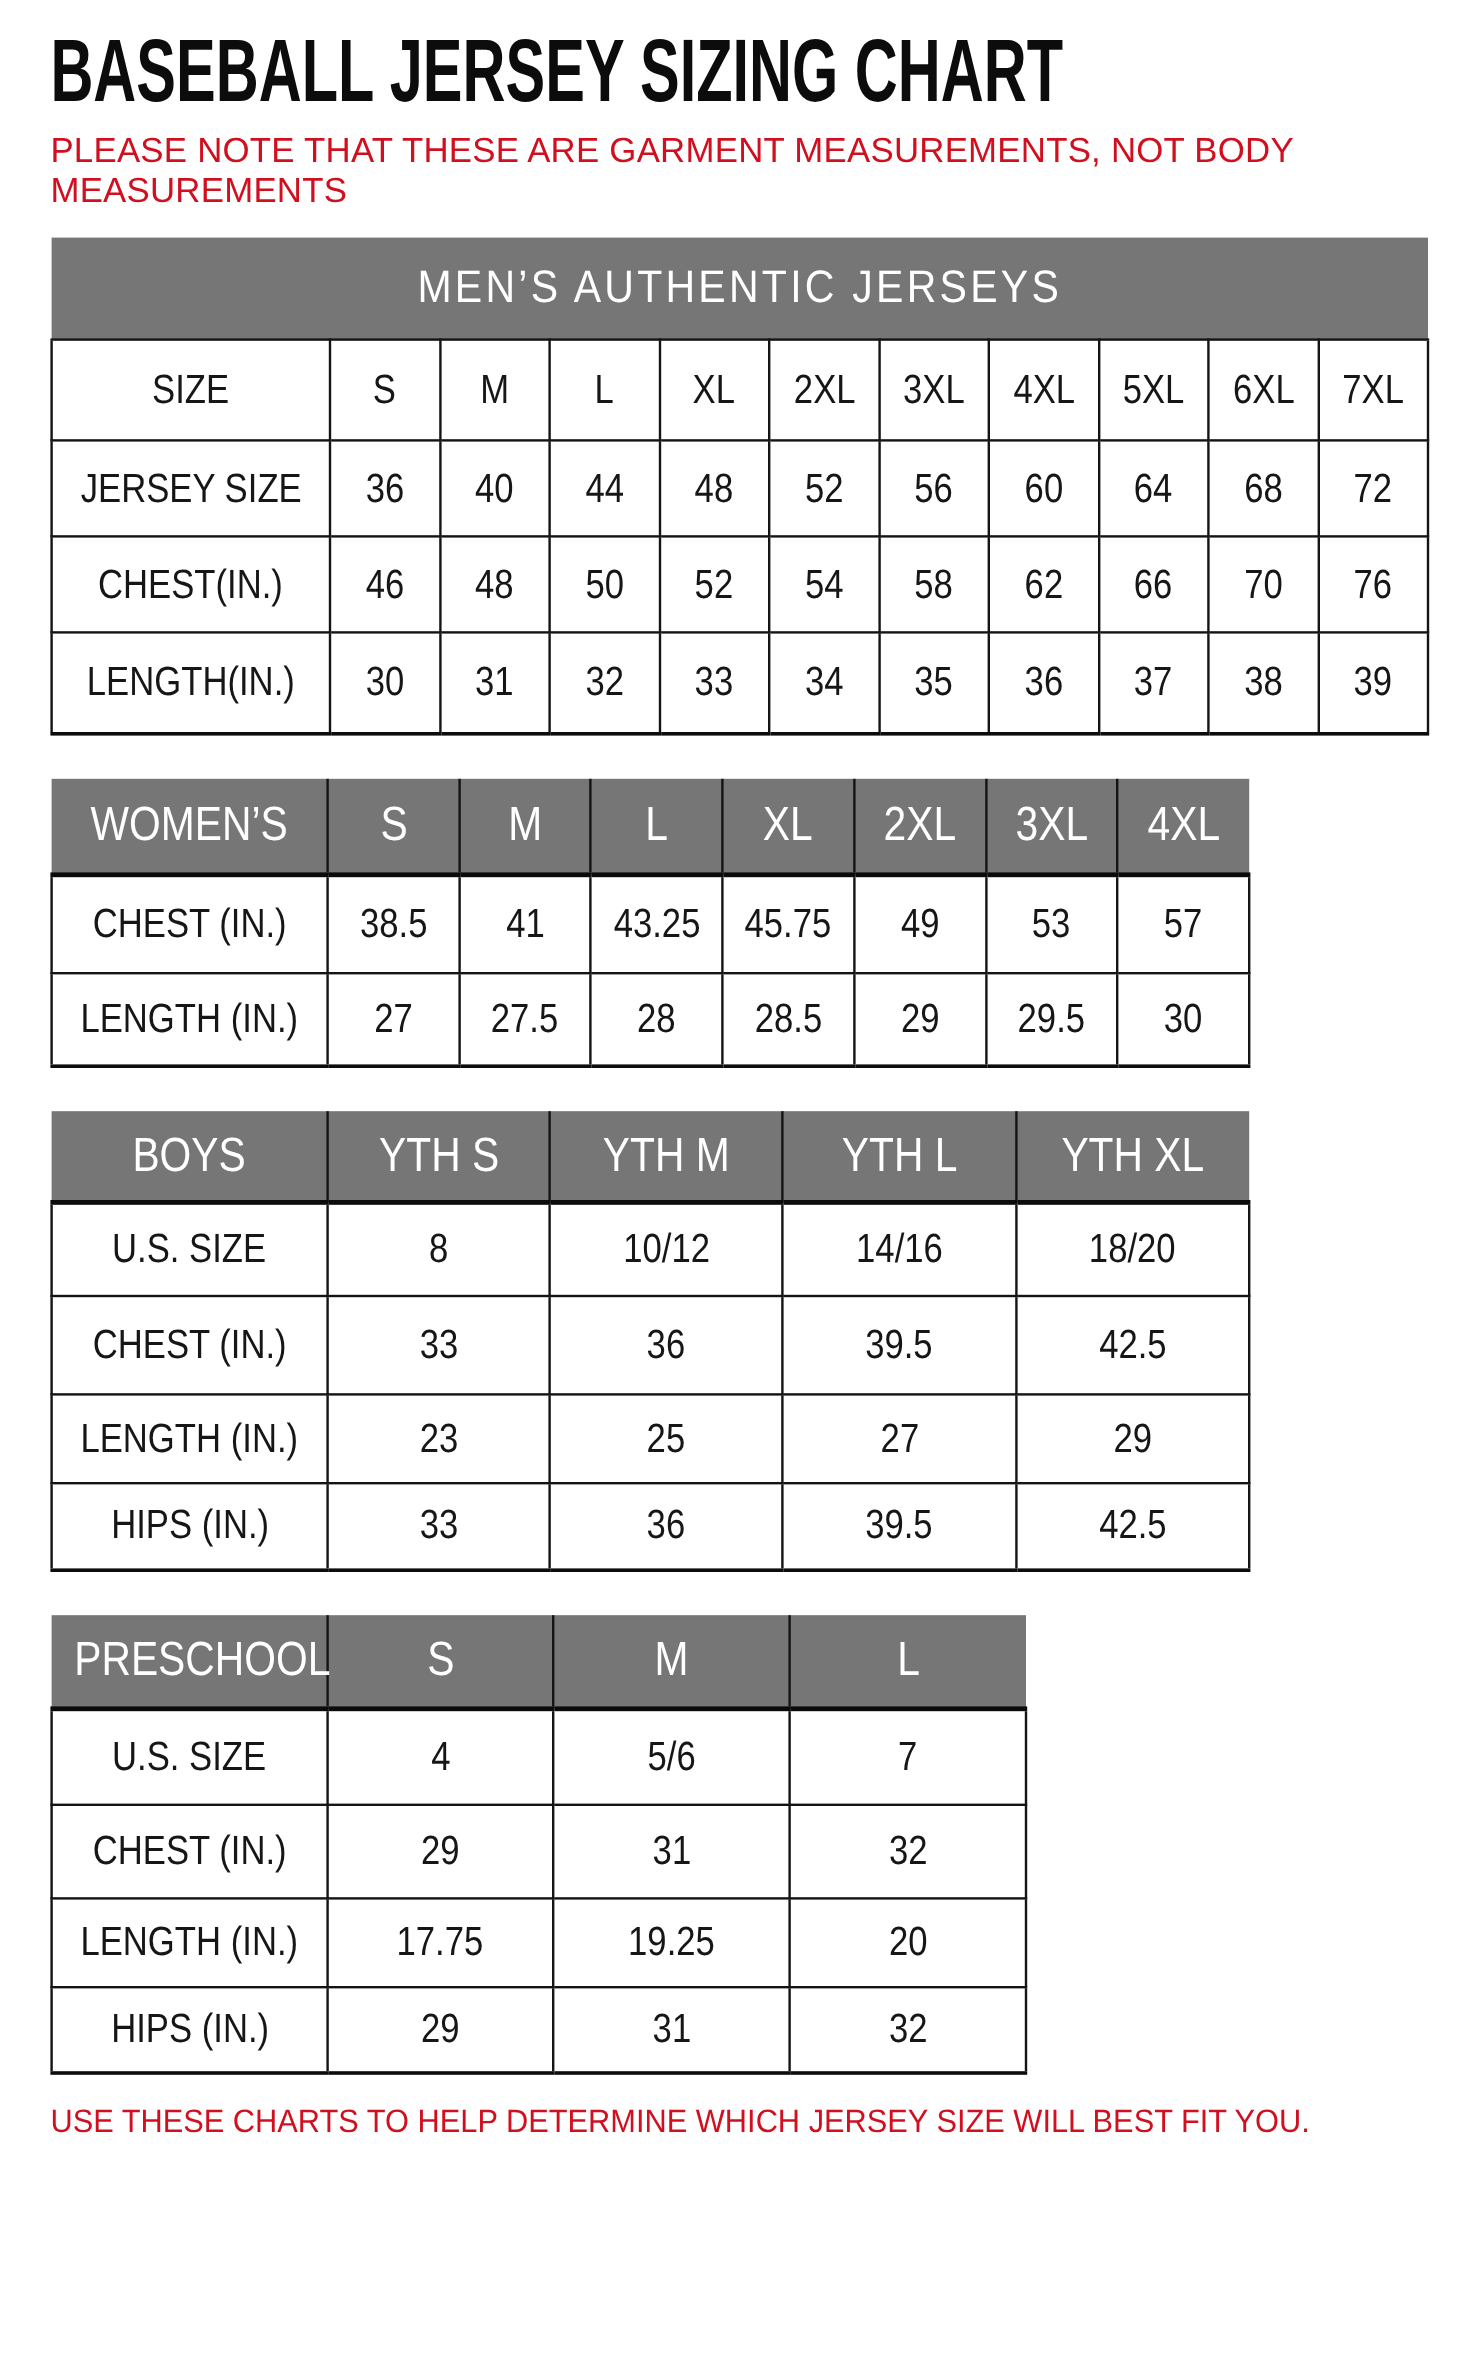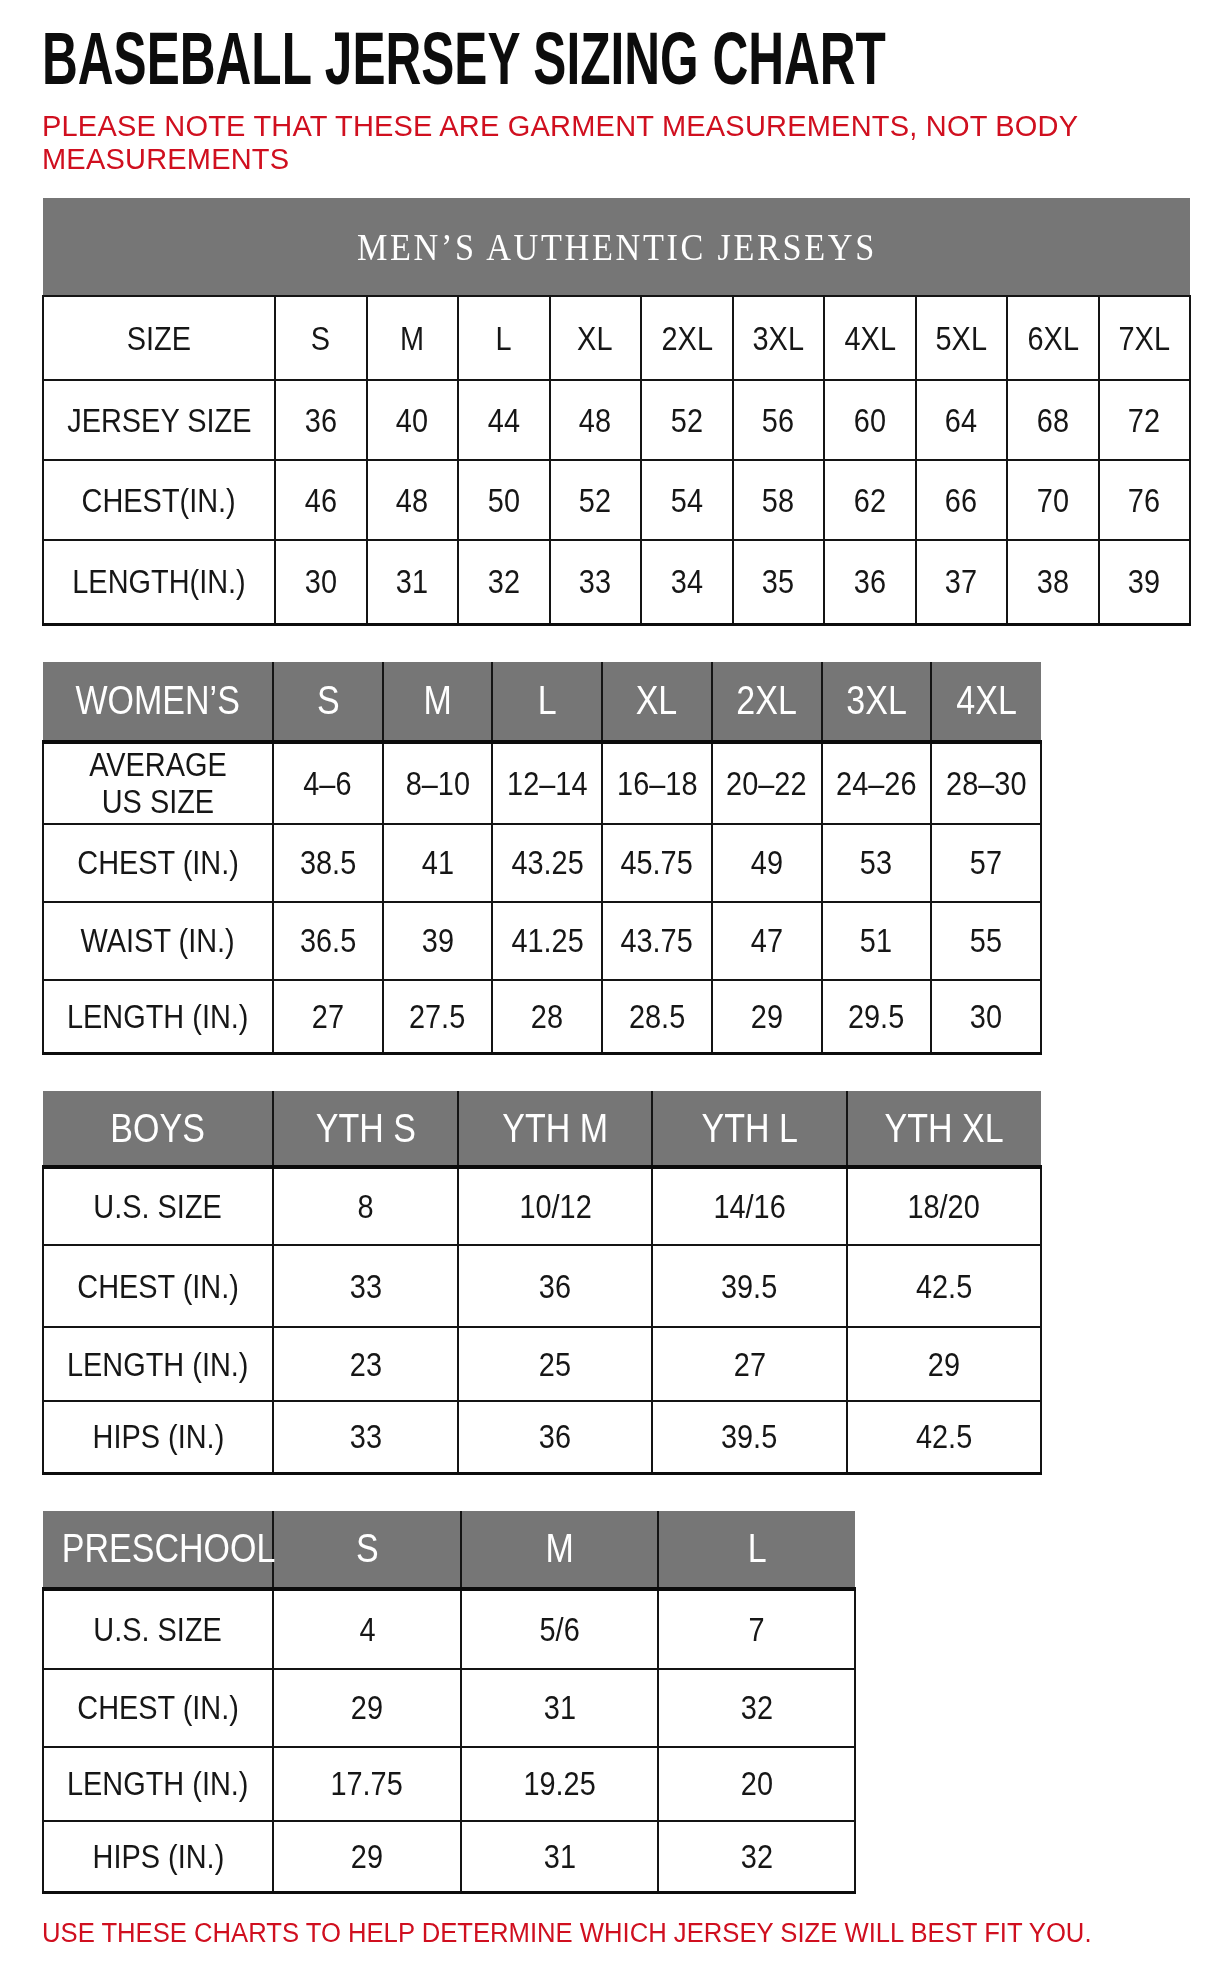--- a/index.html
+++ b/index.html
@@ -49,21 +49,21 @@
     background:#767676; color:#ffffff; font-size:40px;
     border:2px solid #141414; border-top:none; border-bottom:4px solid #0b0b0b;
   }
   thead tr.hdr.gray th:first-child { border-left:none; }
   thead tr.hdr.gray th:last-child  { border-right:none; }
 
   .cx { display:inline-block; white-space:nowrap; transform:scaleX(0.85); }
   th.rowlabel .cx { white-space:pre-line; line-height:37px; }
 
   
-  #t-mens thead tr.banner-row { height:98px;font-family:Liberation Serif, serif; }
+  #t-mens thead tr.banner-row { height:85px; }
   #t-mens tbody tr:nth-child(1){ height:84px; }
   #t-mens tbody tr:nth-child(2){ height:80px; }
   #t-mens tbody tr:nth-child(3){ height:80px; }
   #t-mens tbody tr:nth-child(4){ height:84px; }
 
   #t-womens thead tr { height:80px; }
   #t-womens tbody tr:nth-child(1){ height:82px; }
   #t-womens tbody tr:nth-child(2){ height:78px; }
   #t-womens tbody tr:nth-child(3){ height:78px; }
   #t-womens tbody tr:nth-child(4){ height:74px; }
@@ -169,51 +169,30 @@
         <th class="size-col"><span class="cx">M</span></th>
         <th class="size-col"><span class="cx">L</span></th>
         <th class="size-col"><span class="cx">XL</span></th>
         <th class="size-col"><span class="cx">2XL</span></th>
         <th class="size-col"><span class="cx">3XL</span></th>
         <th class="size-col"><span class="cx">4XL</span></th>
       </tr>
     </thead>
   <tbody>
       <tr>
-        <th class="rowlabel"><span class="cx">AVERAGE
-US SIZE</span></th>
-        <td class="val"><span class="cx">4–6</span></td>
-        <td class="val"><span class="cx">8–10</span></td>
-        <td class="val"><span class="cx">12–14</span></td>
-        <td class="val"><span class="cx">16–18</span></td>
-        <td class="val"><span class="cx">20–22</span></td>
-        <td class="val"><span class="cx">24–26</span></td>
-        <td class="val"><span class="cx">28–30</span></td>
-      </tr>
-      <tr>
         <th class="rowlabel"><span class="cx">CHEST (IN.)</span></th>
         <td class="val"><span class="cx">38.5</span></td>
         <td class="val"><span class="cx">41</span></td>
         <td class="val"><span class="cx">43.25</span></td>
         <td class="val"><span class="cx">45.75</span></td>
         <td class="val"><span class="cx">49</span></td>
         <td class="val"><span class="cx">53</span></td>
         <td class="val"><span class="cx">57</span></td>
       </tr>
       <tr>
-        <th class="rowlabel"><span class="cx">WAIST (IN.)</span></th>
-        <td class="val"><span class="cx">36.5</span></td>
-        <td class="val"><span class="cx">39</span></td>
-        <td class="val"><span class="cx">41.25</span></td>
-        <td class="val"><span class="cx">43.75</span></td>
-        <td class="val"><span class="cx">47</span></td>
-        <td class="val"><span class="cx">51</span></td>
-        <td class="val"><span class="cx">55</span></td>
-      </tr>
-      <tr>
         <th class="rowlabel"><span class="cx">LENGTH (IN.)</span></th>
         <td class="val"><span class="cx">27</span></td>
         <td class="val"><span class="cx">27.5</span></td>
         <td class="val"><span class="cx">28</span></td>
         <td class="val"><span class="cx">28.5</span></td>
         <td class="val"><span class="cx">29</span></td>
         <td class="val"><span class="cx">29.5</span></td>
         <td class="val"><span class="cx">30</span></td>
       </tr>
     </tbody>

